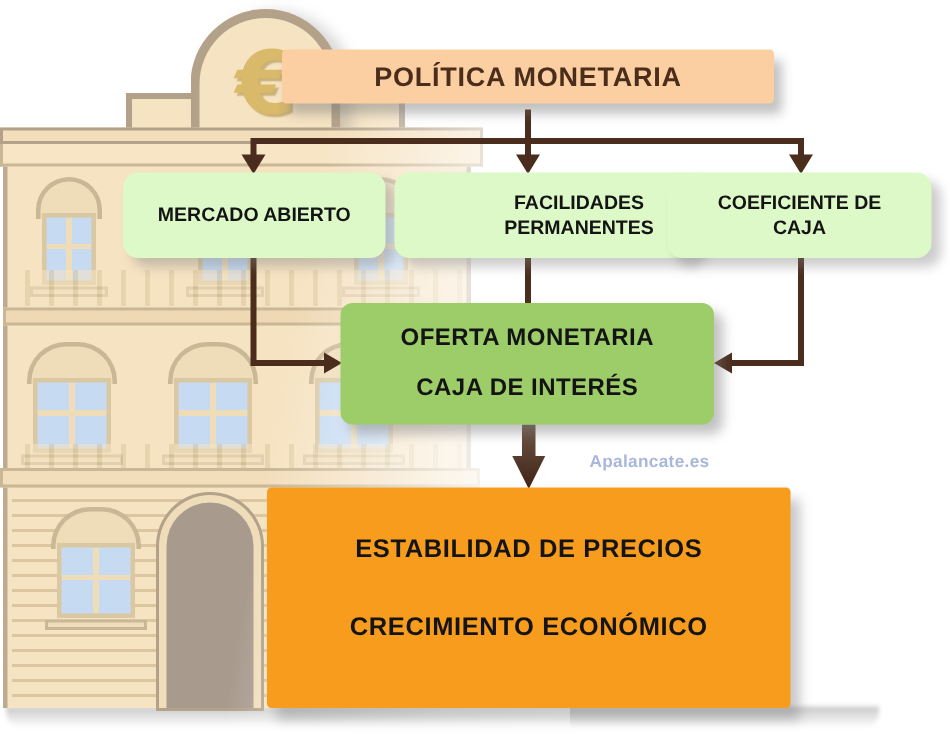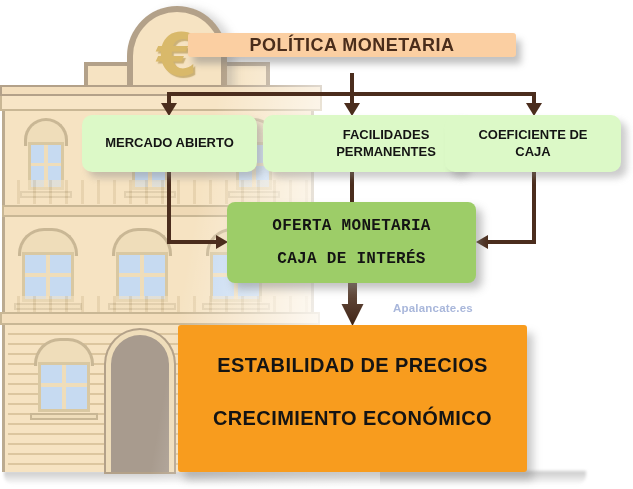--- a/index.html
+++ b/index.html
@@ -84,41 +84,40 @@
   .connectors { position:absolute; inset:0; z-index:2; }
 
   
   .node {
     position:absolute; z-index:3; display:flex; flex-direction:column;
     align-items:center; justify-content:center; text-align:center;
     font-weight:bold; color:#141414;
   }
   .node .ln { display:block; }
   .node-policy {
-    left:188px; top:33px; width:328px; height:24px;
+    left:188px; top:33px; width:328px; height:36px;
     background:#FBCFA2; color:#4A2D1B; font-size:18px; letter-spacing:.5px;
     border-radius:3px; box-shadow:5px 7px 7px rgba(120,120,120,.45);
   }
   .node-instrument {
     top:115px; height:57px; background:#DCF9C7; font-size:13px; line-height:1.3;
     border-radius:10px; box-shadow:6px 6px 7px rgba(130,130,130,.4);
   }
   .node-inst-1 { left:82px;  width:175px; }
   .node-inst-2 { left:263px; width:202px;padding-left:44px; }
   .node-inst-3 { left:445px; width:176px; }
   .node-intermediate {
     left:227px; top:202px; width:249px; height:81px;
     background:#9DCD68; font-size:16px; letter-spacing:.3px;
     justify-content:space-evenly; border-radius:8px;
     box-shadow:6px 6px 8px rgba(120,120,120,.45);
-    font-family:Liberation Mono, monospace;
   }
   .node-objectives {
     left:178px; top:325px; width:349px; height:147px; padding-bottom:13px;
-    background:#F89C1E; font-size:20px; letter-spacing:.4px;
+    background:#F89C1E; font-size:17px; letter-spacing:.4px;
     justify-content:space-evenly; border-radius:3px;
     box-shadow:6px 8px 8px rgba(120,120,120,.4);
   }
   .watermark {
     position:absolute; left:393px; top:302px; z-index:2;
     font-size:11.5px; font-weight:bold; color:#A9B7DB; letter-spacing:.2px;
   }
 </style>
 </head>
 <body>

